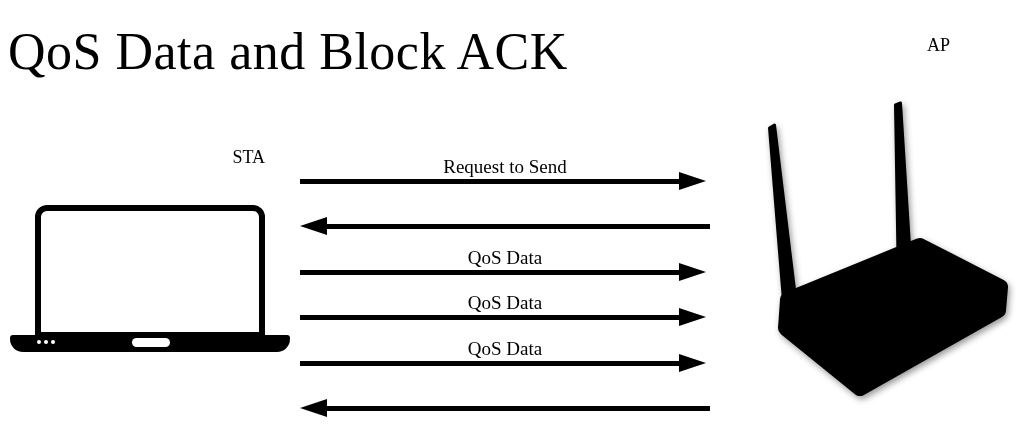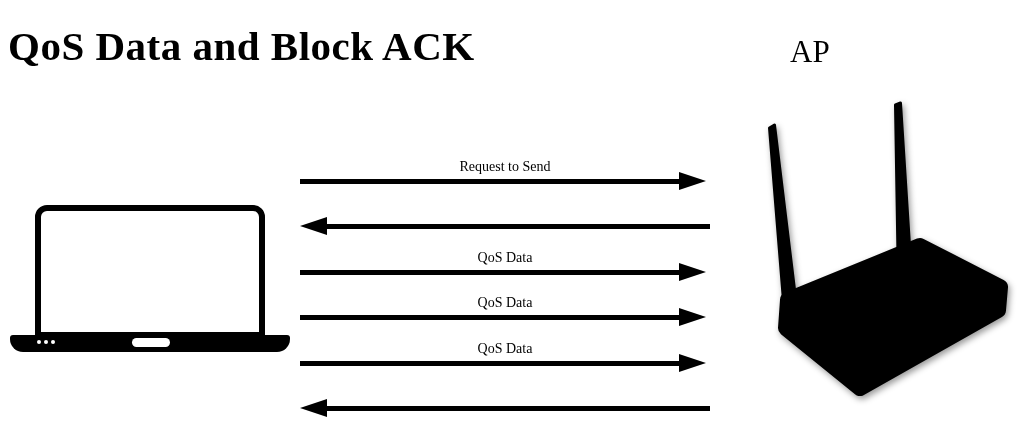--- a/index.html
+++ b/index.html
@@ -12,31 +12,31 @@
     background: var(--bg);
     overflow: hidden;
     font-family: "Liberation Serif", "DejaVu Serif", serif;
     color: var(--fg);
   }
 
   .title {
     position: absolute;
     left: 8px;
     top: 22px;
-    font-size: 41px;
-    font-weight: bold;
+    font-size: 52px;
+    font-weight: normal;
     letter-spacing: 0.5px;
     white-space: nowrap;
   }
 
   .node-label {
     position: absolute;
-    font-size: 31px;
+    font-size: 18px;
     line-height: 1;
-    text-align: left;
+    text-align: right;
   }
   .sta-label { left: 35px; width: 230px; top: 148px; }
   .ap-label  { left: 790px; width: 160px; top: 36px; }
 
   
   .laptop { position: absolute; left: 0; top: 0; }
   .laptop-screen {
     position: absolute;
     left: 35px; top: 205px;
     width: 230px; height: 132px;
@@ -81,21 +81,21 @@
   .msg-row {
     position: absolute;
     left: 300px;
     width: 410px;
     height: 45px;
   }
   .msg-label {
     position: absolute;
     left: 0; top: 0; width: 100%;
     text-align: center;
-    font-size: 14px;
+    font-size: 19px;
     line-height: 21px;
     white-space: nowrap;
   }
   .arrow {
     position: absolute;
     left: 0; right: 0; top: 23px;
     height: 5px;
   }
   .arrow .line {
     position: absolute;
@@ -114,20 +114,21 @@
   .arrow.right .head { right: 4px; border-left: 27px solid var(--fg); }
   .arrow.left  .head { left: 0;   border-right: 27px solid var(--fg); }
 </style>
 </head>
 <body>
 
 <div id="canvas">
 
   <div class="title">QoS Data and Block ACK</div>
 
+  <div class="node-label sta-label">STA</div>
   <div class="node-label ap-label">AP</div>
 
   <div class="laptop">
     <div class="laptop-screen"></div>
     <div class="laptop-base"></div>
     <div class="laptop-dots">
         <i></i>
         <i></i>
         <i></i>
       </div>

